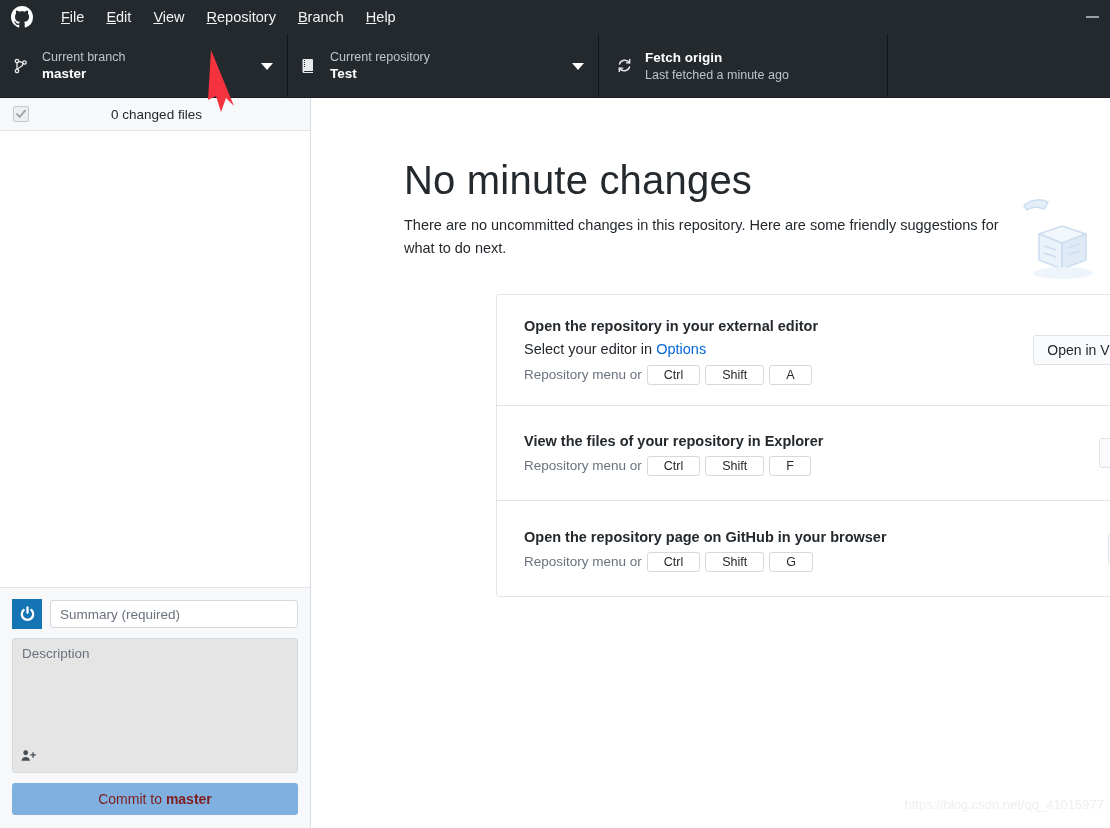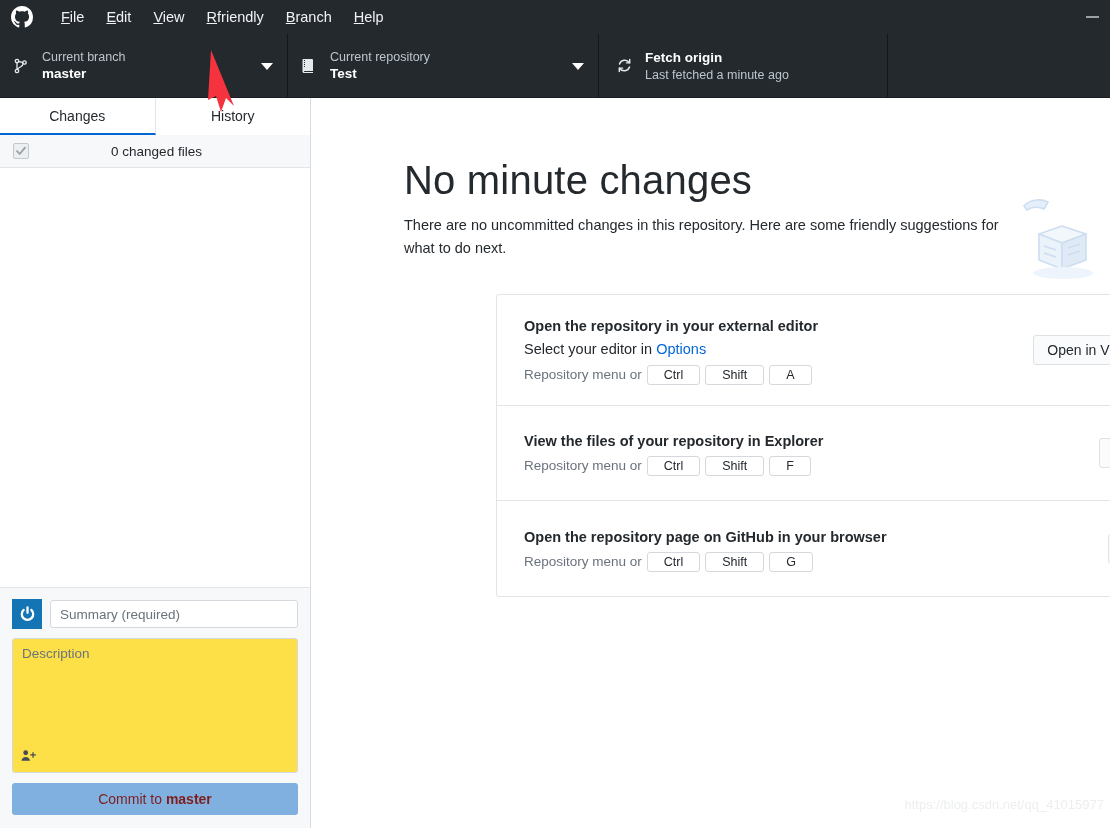--- a/index.html
+++ b/index.html
@@ -222,21 +222,21 @@
     color: #24292e;
     padding: 0 9px;
     box-sizing: border-box;
     outline: none;
   }
   .summary-input::placeholder { color: #6a737d; }
   .desc-box {
     margin-top: 9px;
     position: relative;
     height: 135px;
-    background: #fde047;
+    background: #e5e5e5;
     border: 1px solid #d5d9dd;
     border-radius: 3px;
     box-sizing: border-box;
   }
   .desc-placeholder {
     position: absolute;
     left: 9px; top: 7px;
     font-size: 13.5px;
     color: #6a737d;
   }
@@ -392,21 +392,21 @@
 <div id="app">
 
   <div class="menubar">
     <svg class="gh-logo" viewBox="0 0 16 16" fill="#ffffff" aria-hidden="true">
       <path d="M8 0C3.58 0 0 3.58 0 8c0 3.54 2.29 6.53 5.47 7.59.4.07.55-.17.55-.38 0-.19-.01-.82-.01-1.49-2.01.37-2.53-.49-2.69-.94-.09-.23-.48-.94-.82-1.13-.28-.15-.68-.52-.01-.53.63-.01 1.08.58 1.23.82.72 1.21 1.87.87 2.33.66.07-.52.28-.87.51-1.07-1.78-.2-3.64-.89-3.64-3.95 0-.87.31-1.59.82-2.15-.08-.2-.36-1.02.08-2.12 0 0 .67-.21 2.2.82.64-.18 1.32-.27 2-.27.68 0 1.36.09 2 .27 1.53-1.04 2.2-.82 2.2-.82.44 1.1.16 1.92.08 2.12.51.56.82 1.27.82 2.15 0 3.07-1.87 3.75-3.65 3.95.29.25.54.73.54 1.48 0 1.07-.01 1.93-.01 2.2 0 .21.15.46.55.38A8.01 8.01 0 0 0 16 8c0-4.42-3.58-8-8-8Z"></path>
     </svg>
 
     <div class="menu-item"><u>F</u><span>ile</span></div>
     <div class="menu-item"><u>E</u><span>dit</span></div>
     <div class="menu-item"><u>V</u><span>iew</span></div>
-    <div class="menu-item"><u>R</u><span>friendly</span></div>
+    <div class="menu-item"><u>R</u><span>epository</span></div>
     <div class="menu-item"><u>B</u><span>ranch</span></div>
     <div class="menu-item"><u>H</u><span>elp</span></div>
 
     <div class="win-min">
       <i></i>
     </div>
   </div>
 
   <div class="toolbar">
 
@@ -452,28 +452,20 @@
         <span class="tb-label">Fetch origin</span>
         <span class="tb-sub">Last fetched a minute ago</span>
       </span>
     </div>
 
     <div class="tb-cell tb-rest"></div>
   </div>
 
   <div class="sidebar">
 
-    <div class="tabs">
-      <div class="tab active">
-        <span>Changes</span>
-      </div>
-      <div class="tab inactive">
-        <span>History</span>
-      </div>
-    </div>
 
     <div class="changed-bar">
       <span class="cb-check">
         <svg width="10" height="10" viewBox="0 0 10 10" aria-hidden="true">
           <path d="M1 5.2 3.7 8 9 1.7" fill="none" stroke="#9aa0a6" stroke-width="1.8" stroke-linecap="round" stroke-linejoin="round"></path>
         </svg>
       </span>
       <span class="changed-label">0 changed files</span>
     </div>
 

